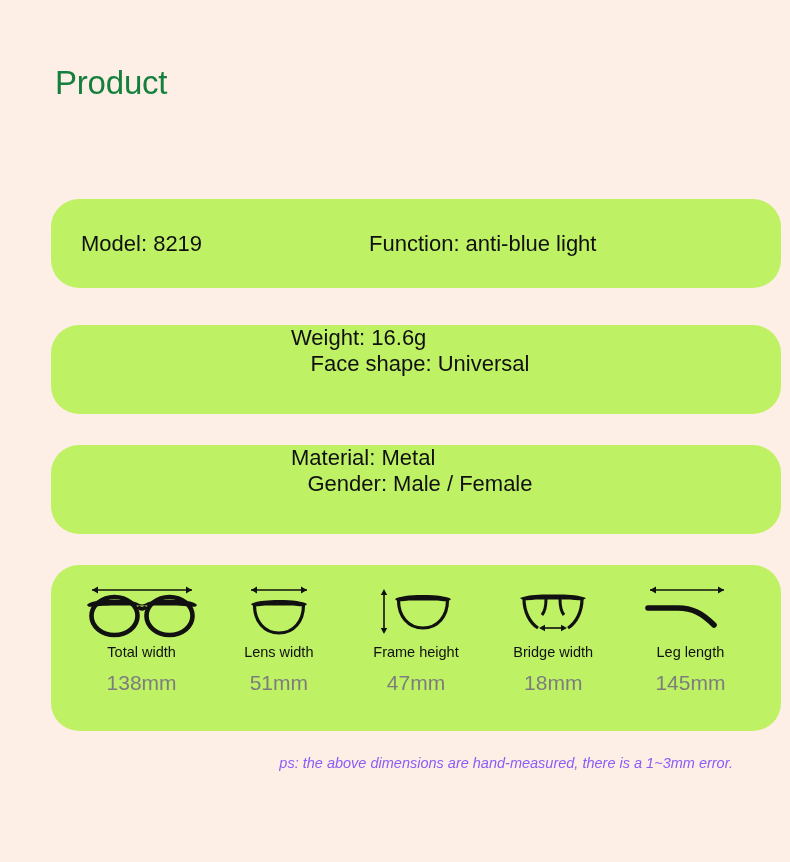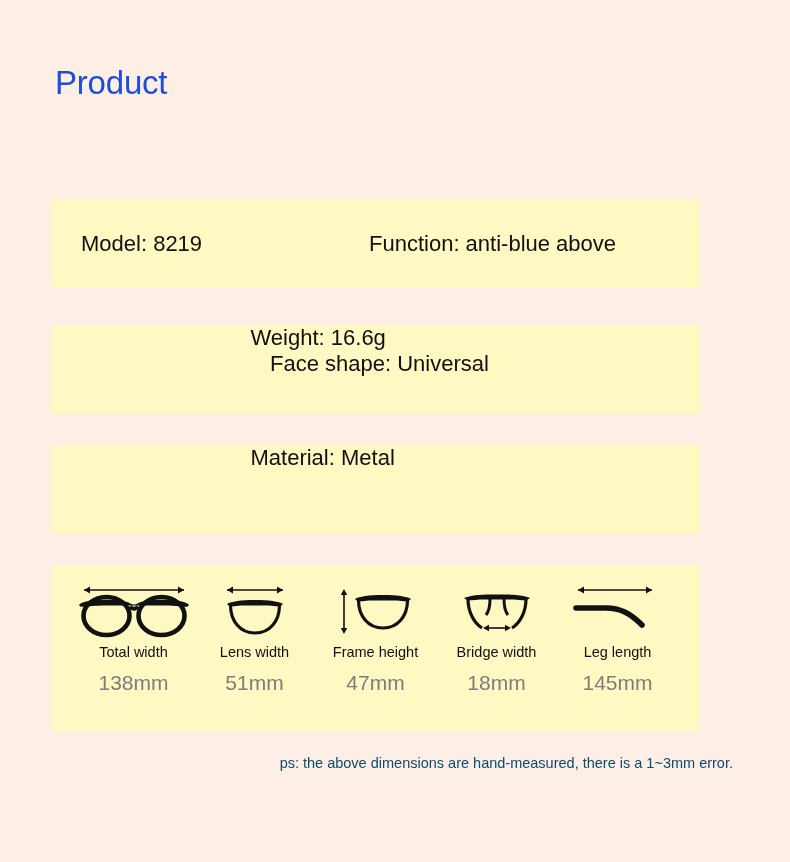--- a/index.html
+++ b/index.html
@@ -25,34 +25,34 @@
 
   
   .title {
     position: absolute;
     left: 55px;
     top: 62px;
     font-size: 33px;
     line-height: 41px;
     font-weight: 400;
     letter-spacing: -0.2px;
-    color: #1d4ed8;
+    color: #15803d;
   }
   .title-line {
     display: block;
     white-space: nowrap;
   }
 
   
   .card {
     position: absolute;
     left: 51px;
-    width: 649px;
-    background: #fef9c3;
-    border-radius: 4px;
+    width: 730px;
+    background: #bef264;
+    border-radius: 28px;
     box-sizing: border-box;
   }
   .spec-card {
     height: 89px;
     display: flex;
     align-items: center;
   }
   #spec-card-0 { top: 199px; }
   #spec-card-1 { top: 325px; flex-direction: column; }
   #spec-card-2 { top: 445px; flex-direction: column; }
@@ -112,23 +112,24 @@
     white-space: nowrap;
   }
 
   
   .footnote {
     position: absolute;
     left: 51px;
     top: 752px;
     width: 688px;
     text-align: right;
-    color: #0c4a6e;
+    color: #8b5cf6;
     font-size: 14.5px;
     line-height: 23px;
+    font-style: italic;
   }
   .footnote-line {
     display: block;
   }
   .footnote-line.first {
     padding-right: 6px;
   }
 </style>
 </head>
 <body>
@@ -137,36 +138,39 @@
 
   <div class="title">
     <span class="title-line">Product</span>
   </div>
 
   <div class="card spec-card" id="spec-card-0">
     <div class="spec-left">
       <div class="spec-text">Model: 8219</div>
     </div>
     <div class="spec-right">
-      <div class="spec-text">Function: anti-blue above</div>
+      <div class="spec-text">Function: anti-blue light</div>
     </div>
   </div>
 
   <div class="card spec-card" id="spec-card-1">
     <div class="spec-left">
       <div class="spec-text">Weight: 16.6g</div>
     </div>
     <div class="spec-right">
       <div class="spec-text">Face shape: Universal</div>
     </div>
   </div>
 
   <div class="card spec-card" id="spec-card-2">
     <div class="spec-left">
       <div class="spec-text">Material: Metal</div>
+    </div>
+    <div class="spec-right">
+      <div class="spec-text">Gender: Male / Female</div>
     </div>
   </div>
 
   <div class="card" id="dimensions-card">
 
     <div class="dim-item">
       <div class="dim-icon">
         <svg width="118" height="58" viewBox="0 0 118 58" fill="none" xmlns="http://www.w3.org/2000/svg">
           <g stroke="#111111" stroke-width="1.6">
             <line x1="9" y1="9" x2="109" y2="9"></line>

